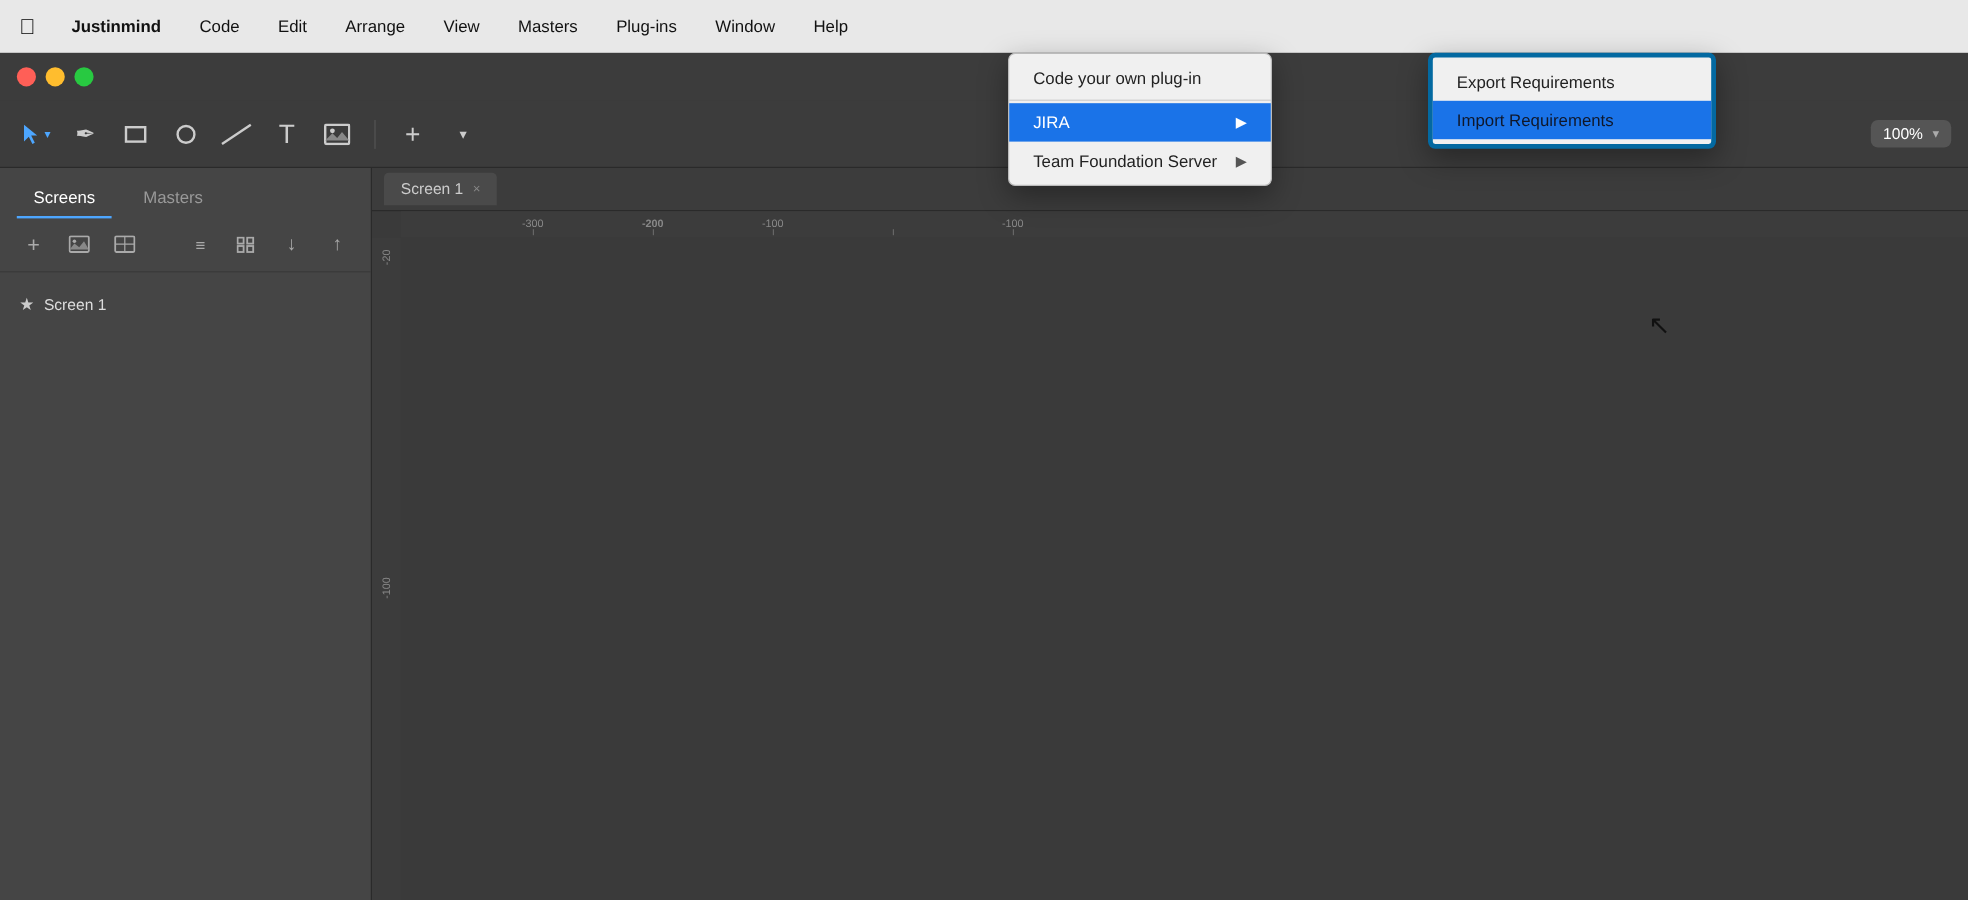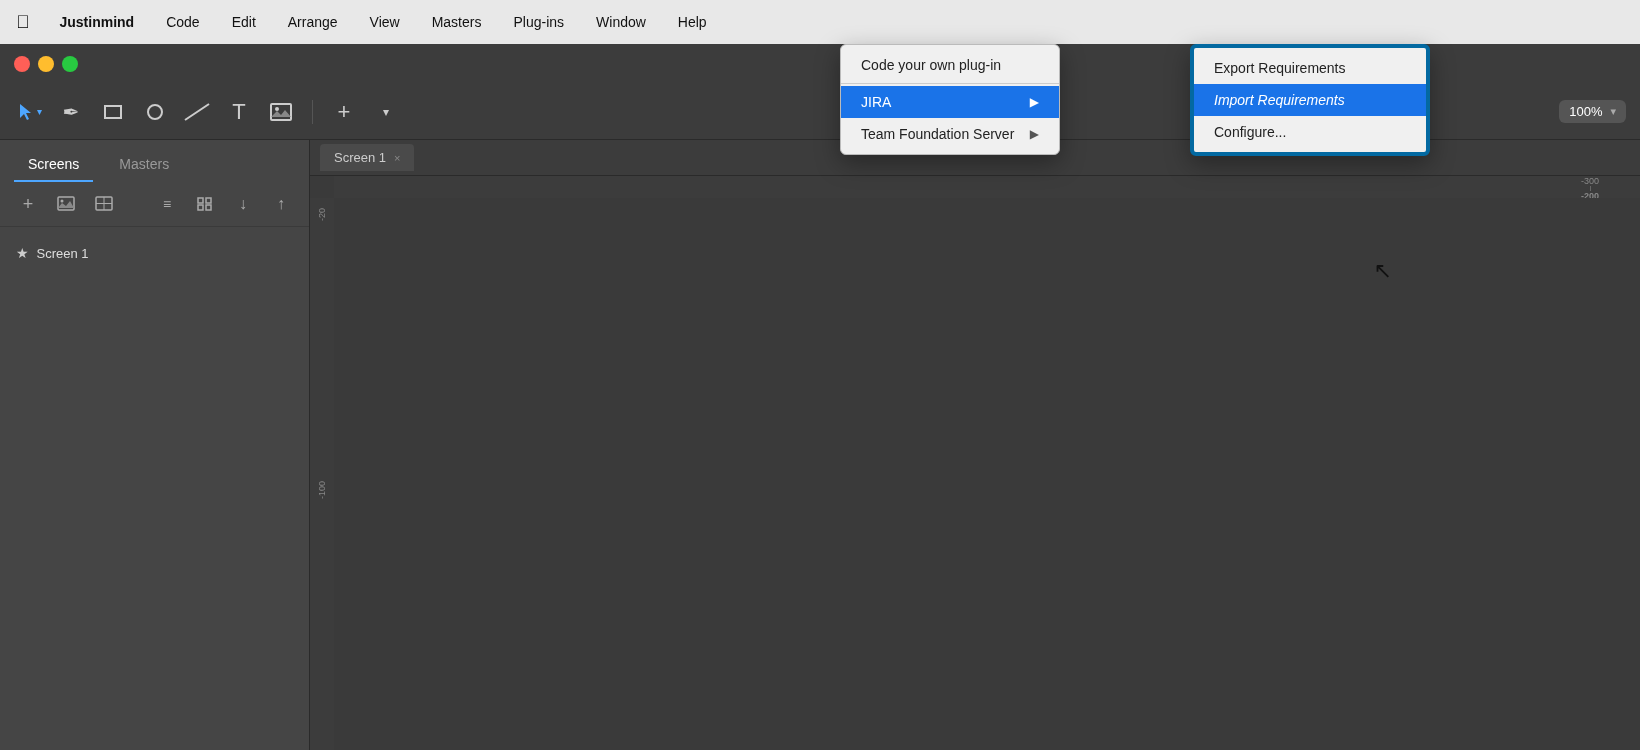--- a/index.html
+++ b/index.html
@@ -257,22 +257,21 @@
       background: #f0f0f0;
       border: 4px solid #0369a1;
       border-radius: 6px;
       box-shadow: 0 8px 24px rgba(0,0,0,0.35);
       min-width: 240px;
       padding: 4px 0;
       z-index: 1001;
     }
     .jira-submenu .menu-item.highlighted {
       background: #1a73e8;
-      color: #ffffff;
-      font-style: italic;
+      color: #0f172a;
     }
 
     
     .cursor-indicator {
       position: absolute;
       right: 248px;
       top: 258px;
       font-size: 22px;
       color: #111;
       z-index: 1002;
@@ -399,21 +398,21 @@
   <div class="canvas-area">
 
     <div class="canvas-tab-bar">
       <div class="canvas-tab">
         <span>Screen 1</span>
         <span class="canvas-tab-close">×</span>
       </div>
     </div>
 
     <div style="position:absolute;top:36px;left:24px;right:0;height:22px;background:#3c3c3c;z-index:2;display:flex;align-items:flex-end;overflow:hidden;">
-      <div style="display:flex;width:100%;height:100%;align-items:flex-end;padding-bottom:2px;padding-left:60px;gap:0;flex-direction:column;">
+      <div style="display:flex;width:100%;height:100%;align-items:flex-end;padding-bottom:2px;padding-left:60px;gap:0;">
         <div style="min-width:100px;display:flex;flex-direction:column;align-items:center;">
           <span style="color:#888;font-size:9px;">-300</span>
           <div style="width:1px;height:5px;background:#666;"></div>
         </div>
         <div style="min-width:100px;display:flex;flex-direction:column;align-items:center;font-weight:bold;">
           <span style="color:#888;font-size:9px;">-200</span>
           <div style="width:1px;height:5px;background:#666;"></div>
         </div>
         <div style="min-width:100px;display:flex;flex-direction:column;align-items:center;">
           <span style="color:#888;font-size:9px;">-100</span>
@@ -451,16 +450,15 @@
   </div>
   <div class="menu-item">
     <span>Team Foundation Server</span>
     <span class="submenu-arrow" style="color:#555;">▶</span>
   </div>
 </div>
 
 <div class="jira-submenu">
   <div class="menu-item">Export Requirements</div>
   <div class="menu-item highlighted">Import Requirements</div>
-  <div class="menu-item">Configure...</div>
 </div>
 
 <div class="cursor-indicator">↖</div>
 
 </body></html>

